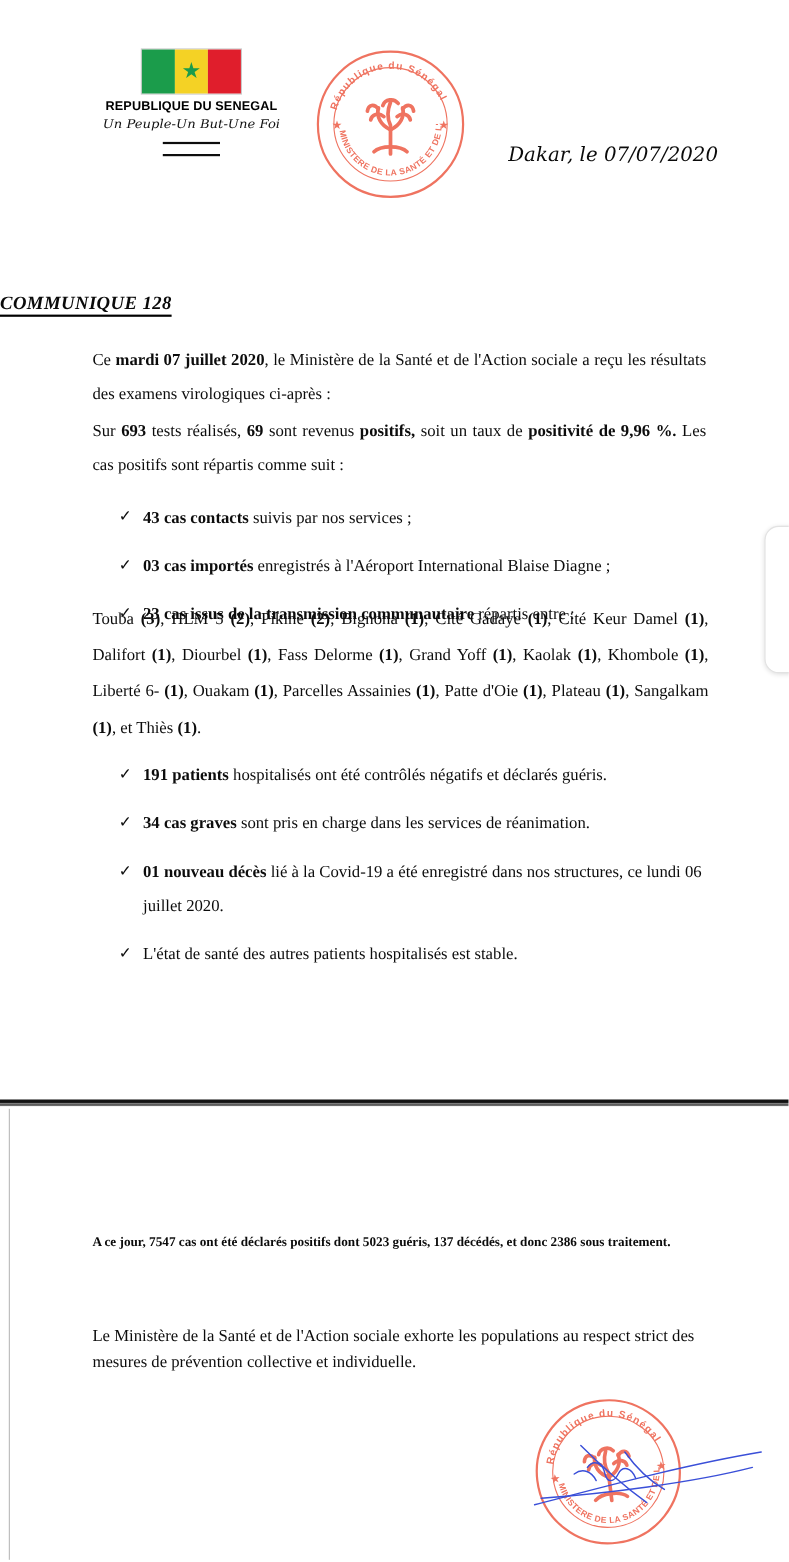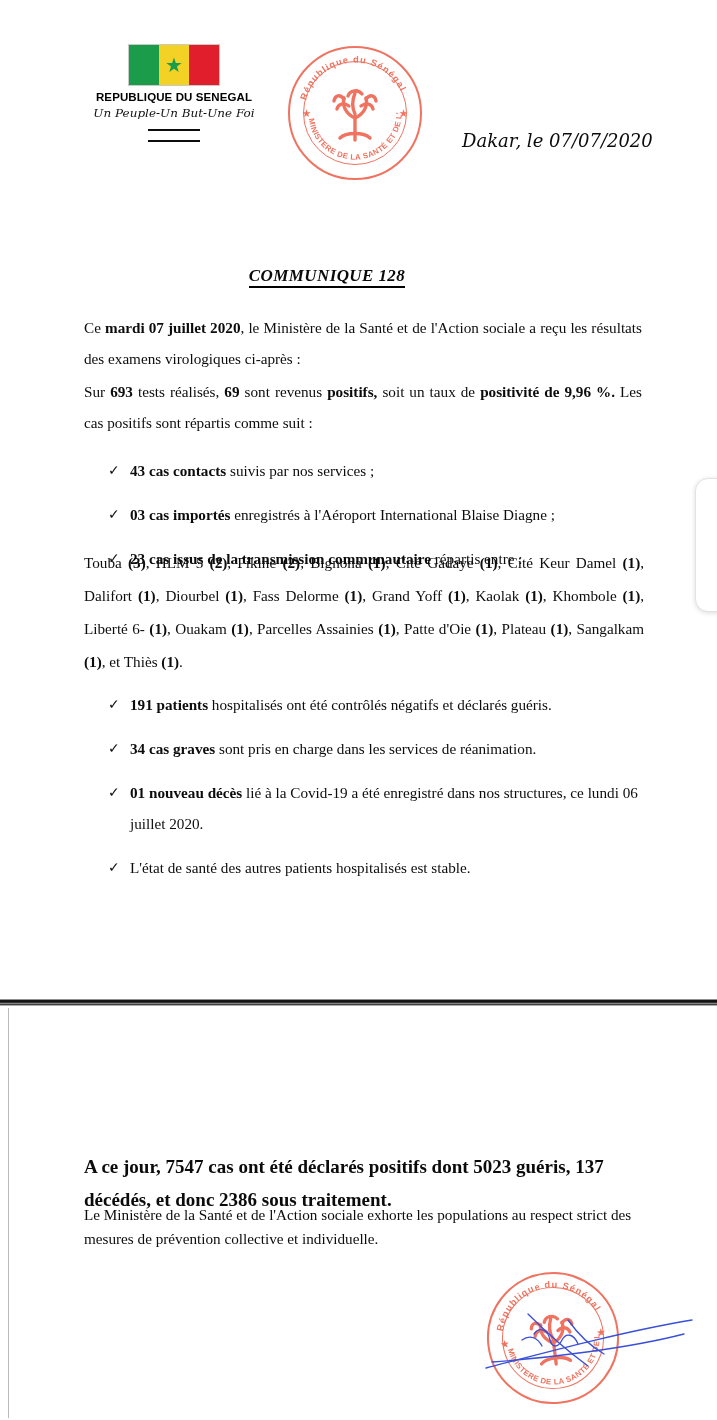--- a/index.html
+++ b/index.html
@@ -157,21 +157,20 @@
     letter-spacing: 0.3px;
   }
   .doc-title span {
     border-bottom: 2px solid #000;
     padding-bottom: 1px;
   }
   .doc-subtitle {
     position: absolute;
     left: 0; top: 266px;
     width: 654px;
-    text-align: center;
     font-family: "Liberation Serif", serif;
     font-weight: bold;
     font-style: italic;
     font-size: 17px;
     letter-spacing: 0.4px;
   }
   .doc-subtitle span {
     border-bottom: 2px solid #000;
     padding-bottom: 1px;
   }
@@ -223,23 +222,23 @@
     font-size: 15.2px;
     line-height: 33px;
     text-align: justify;
     color: #0c0c0c;
   }
   .city-block b { font-weight: bold; }
 
   
   .p2-summary {
     position: absolute;
-    left: 84px; top: 1150px;
+    left: 84px; top: 1113px;
     width: 560px;
-    font-size: 19px;
+    font-size: 12px;
     font-weight: bold;
     line-height: 33px;
     color: #0b0b0b;
   }
   .p2-note {
     position: absolute;
     left: 84px; top: 1203px;
     width: 562px;
     font-size: 15.2px;
     line-height: 24px;

